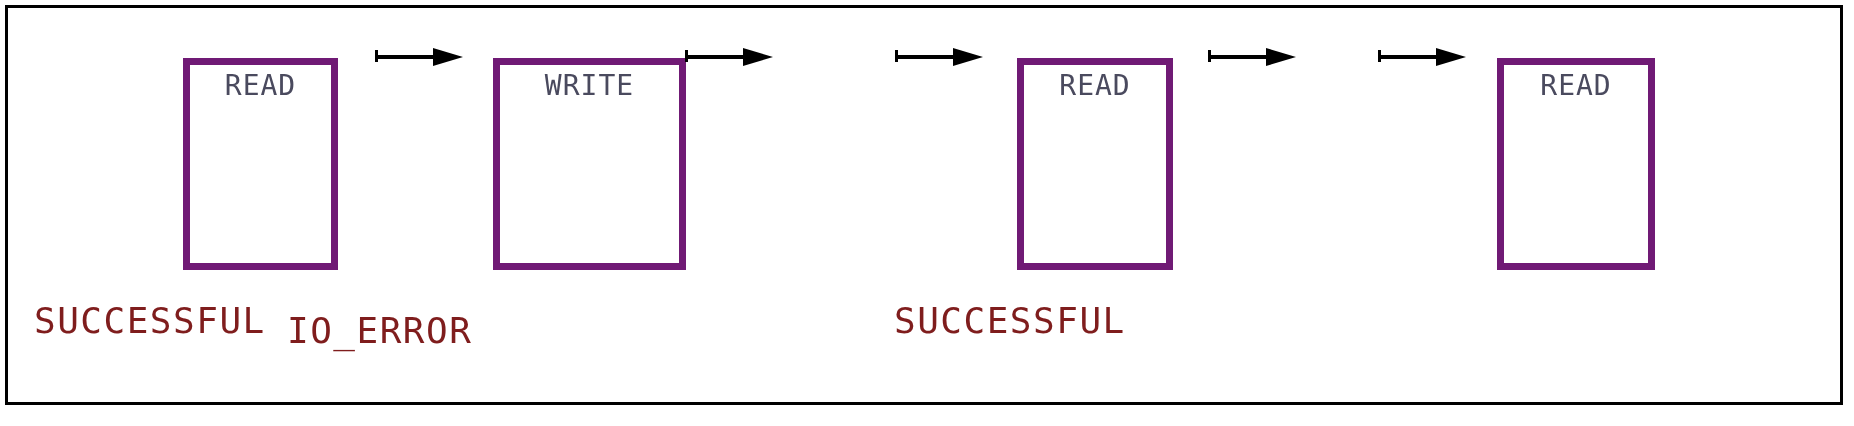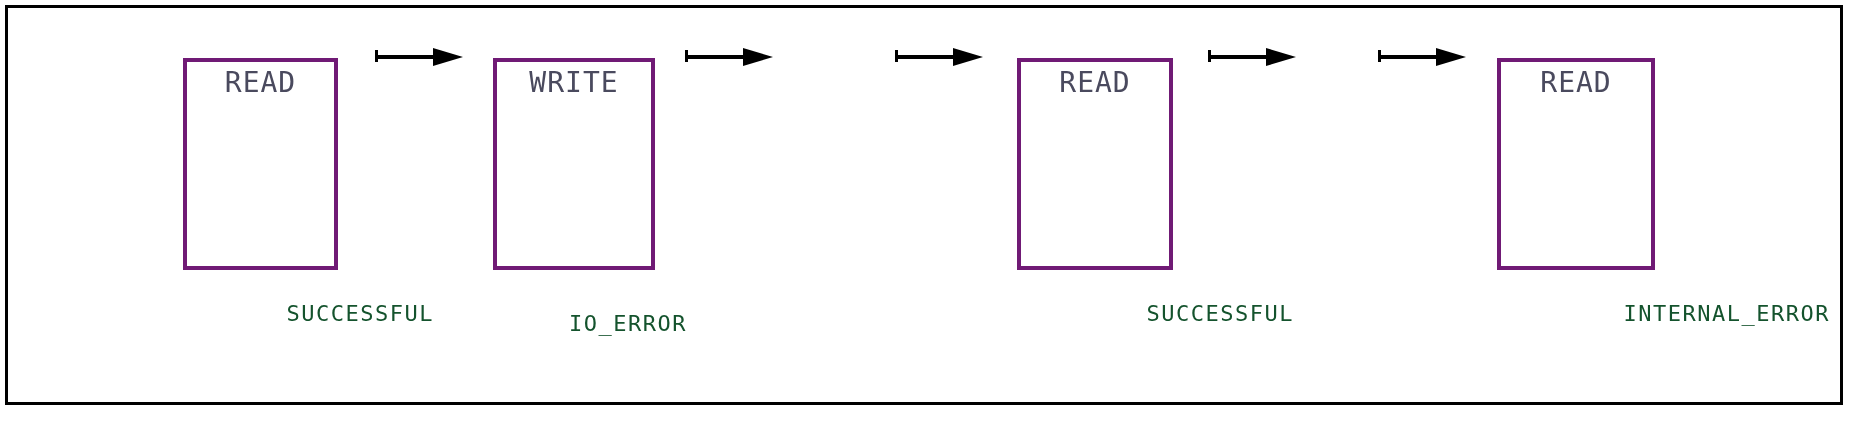--- a/index.html
+++ b/index.html
@@ -26,21 +26,21 @@
     width: 1838px;
     height: 400px;
     box-sizing: border-box;
     border: 3px solid #000000;
     background: #ffffff;
   }
   
   .node-box {
     position: absolute;
     box-sizing: border-box;
-    border: 4px solid #701a75;
+    border: 7px solid #701a75;
     background: #ffffff;
   }
   .node-label {
     position: absolute;
     top: 6px;
     left: 0;
     width: 100%;
     text-align: center;
     font-size: 28px;
     letter-spacing: 1px;
@@ -54,40 +54,40 @@
     position: absolute;
     height: 26px;
   }
   .arrow svg {
     display: block;
     overflow: visible;
   }
   
   .status-label {
     position: absolute;
-    font-size: 22px;
+    font-size: 36px;
     letter-spacing: 1.5px;
-    color: #14532d;
+    color: #7f1d1d;
     white-space: nowrap;
-    text-align: right;
+    text-align: left;
     line-height: 1;
     user-select: none;
   }
 </style>
 </head>
 <body>
 
 <div id="canvas">
   <div class="outer-frame"></div>
 
   <div class="node-box" style="left:183px; top:58px; width:155px; height:212px;">
     <div class="node-label">READ</div>
   </div>
 
-  <div class="node-box" style="left:493px; top:58px; width:162px; height:212px;">
+  <div class="node-box" style="left:493px; top:58px; width:193px; height:212px;">
     <div class="node-label">WRITE</div>
   </div>
 
   <div class="node-box" style="left:1017px; top:58px; width:156px; height:212px;">
     <div class="node-label">READ</div>
   </div>
 
   <div class="node-box" style="left:1497px; top:58px; width:158px; height:212px;">
     <div class="node-label">READ</div>
   </div>
@@ -131,14 +131,13 @@
       <polygon points="58,2 88,11 58,20" fill="#000000"></polygon>
     </svg>
   </div>
 
   <div class="status-label" style="left:34px; top:303px; width:400px;">SUCCESSFUL</div>
 
   <div class="status-label" style="left:287px; top:313px; width:400px;">IO_ERROR</div>
 
   <div class="status-label" style="left:894px; top:303px; width:400px;">SUCCESSFUL</div>
 
-  <div class="status-label" style="left:1330px; top:303px; width:500px;">INTERNAL_ERROR</div>
 </div>
 
 </body></html>

